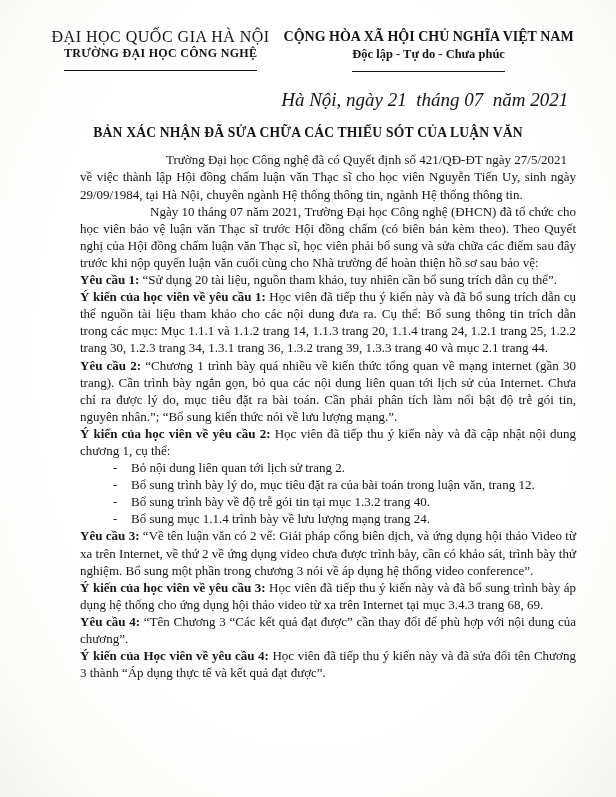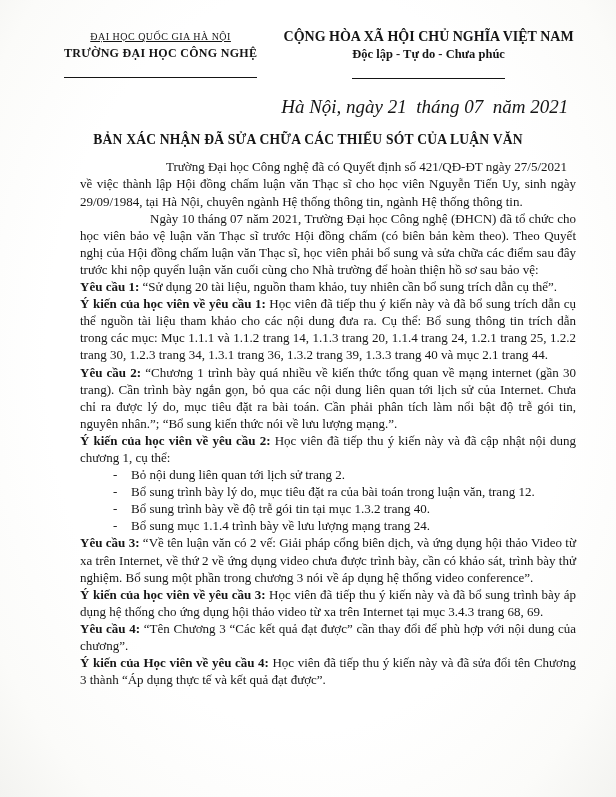--- a/index.html
+++ b/index.html
@@ -25,24 +25,23 @@
 
   
   .header {
     display: flex;
     align-items: flex-start;
     padding-top: 4px;
   }
   .header-left  { width: 45%; text-align: center; }
   .header-right { width: 55%; text-align: center; }
   .org-line1 {
-    font-size: 10px;
+    font-size: 16px;
     letter-spacing: 0.5px;
     white-space: nowrap;
-    text-decoration: underline;
   }
   .org-line2 {
     font-size: 12px;
     font-weight: bold;
     letter-spacing: 0.3px;
     white-space: nowrap;
   }
   .nat-line1 {
     font-size: 14px;
     font-weight: bold;
@@ -50,21 +49,21 @@
   }
   .nat-line2 {
     font-size: 12.5px;
     font-weight: bold;
     margin-top: 1px;
     white-space: nowrap;
   }
   .underlined {
     display: inline-block;
     border-bottom: 1.4px solid #151515;
-    padding-bottom: 15px;
+    padding-bottom: 8px;
   }
 
   
   .dateline {
     margin-top: 19px;
     margin-left: 45%;
     width: 55%;
     font-style: italic;
     font-size: 19px;
     white-space: pre;

